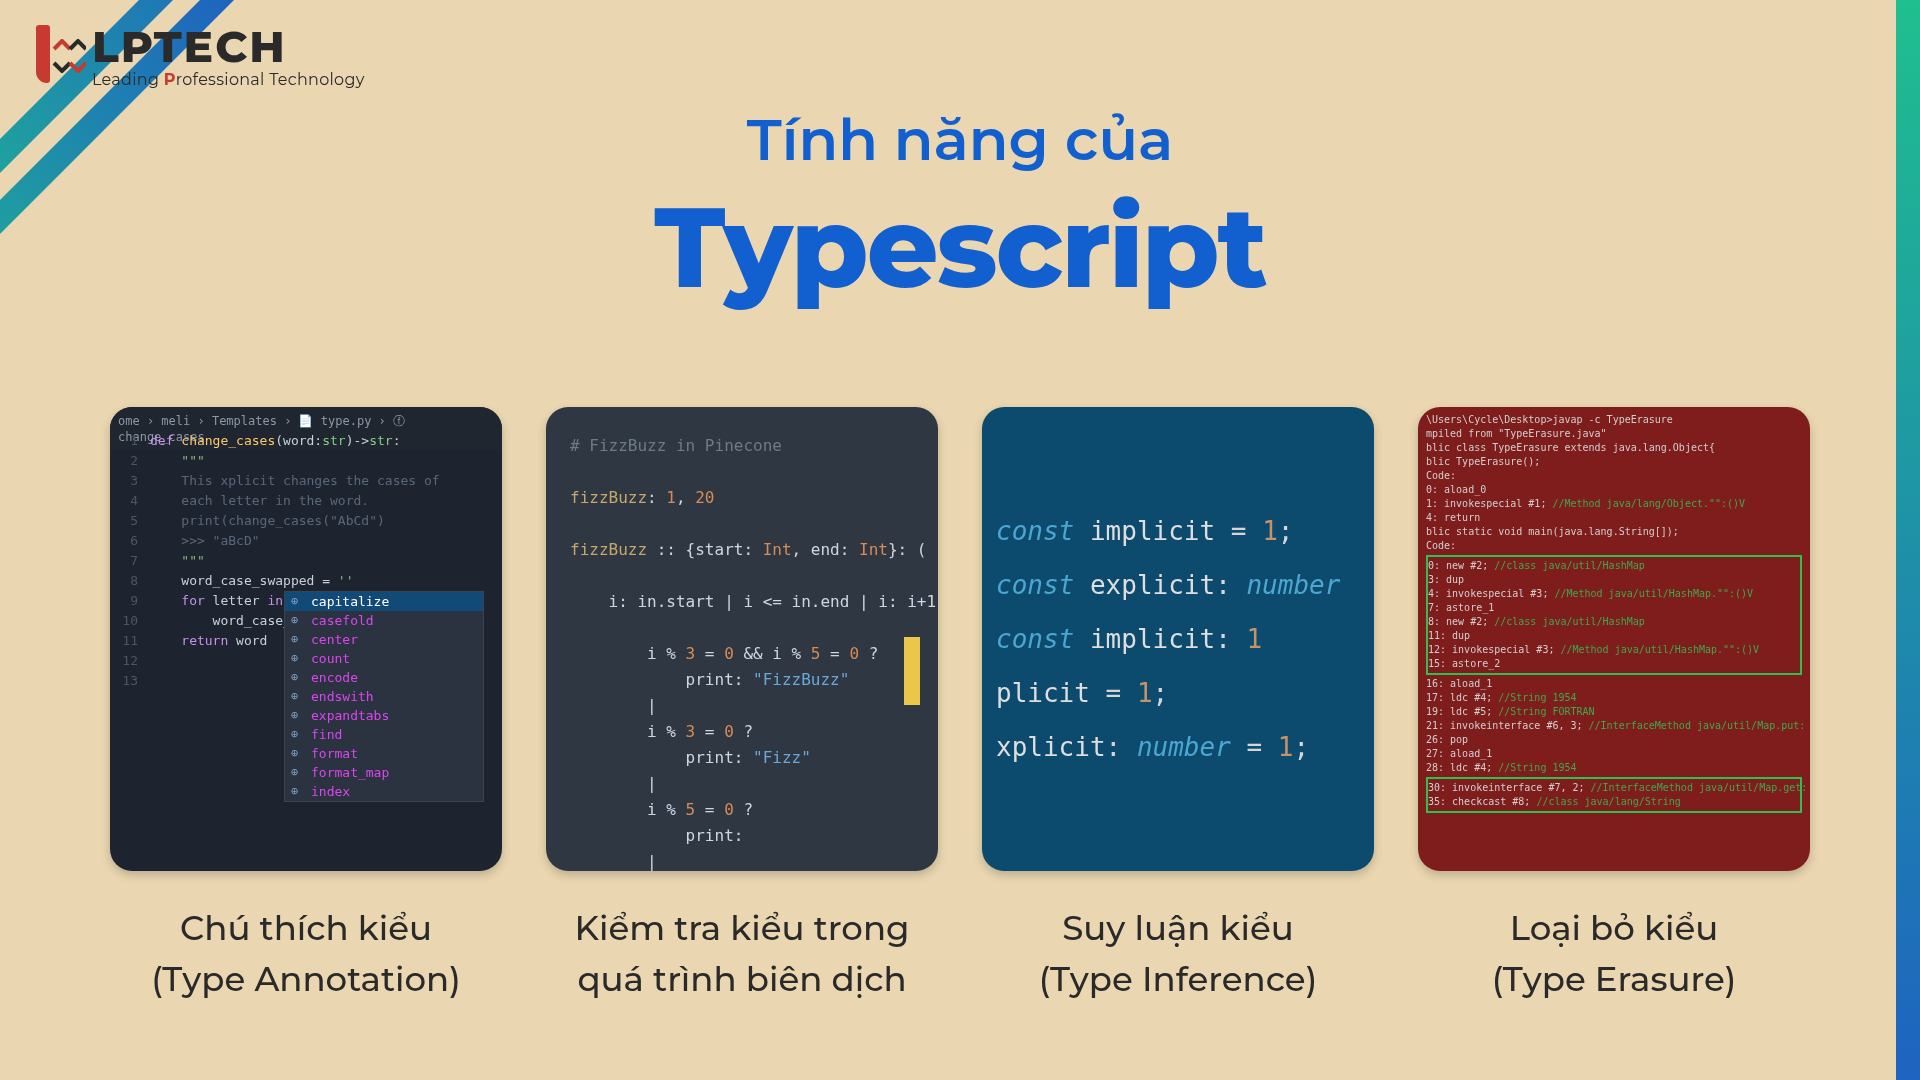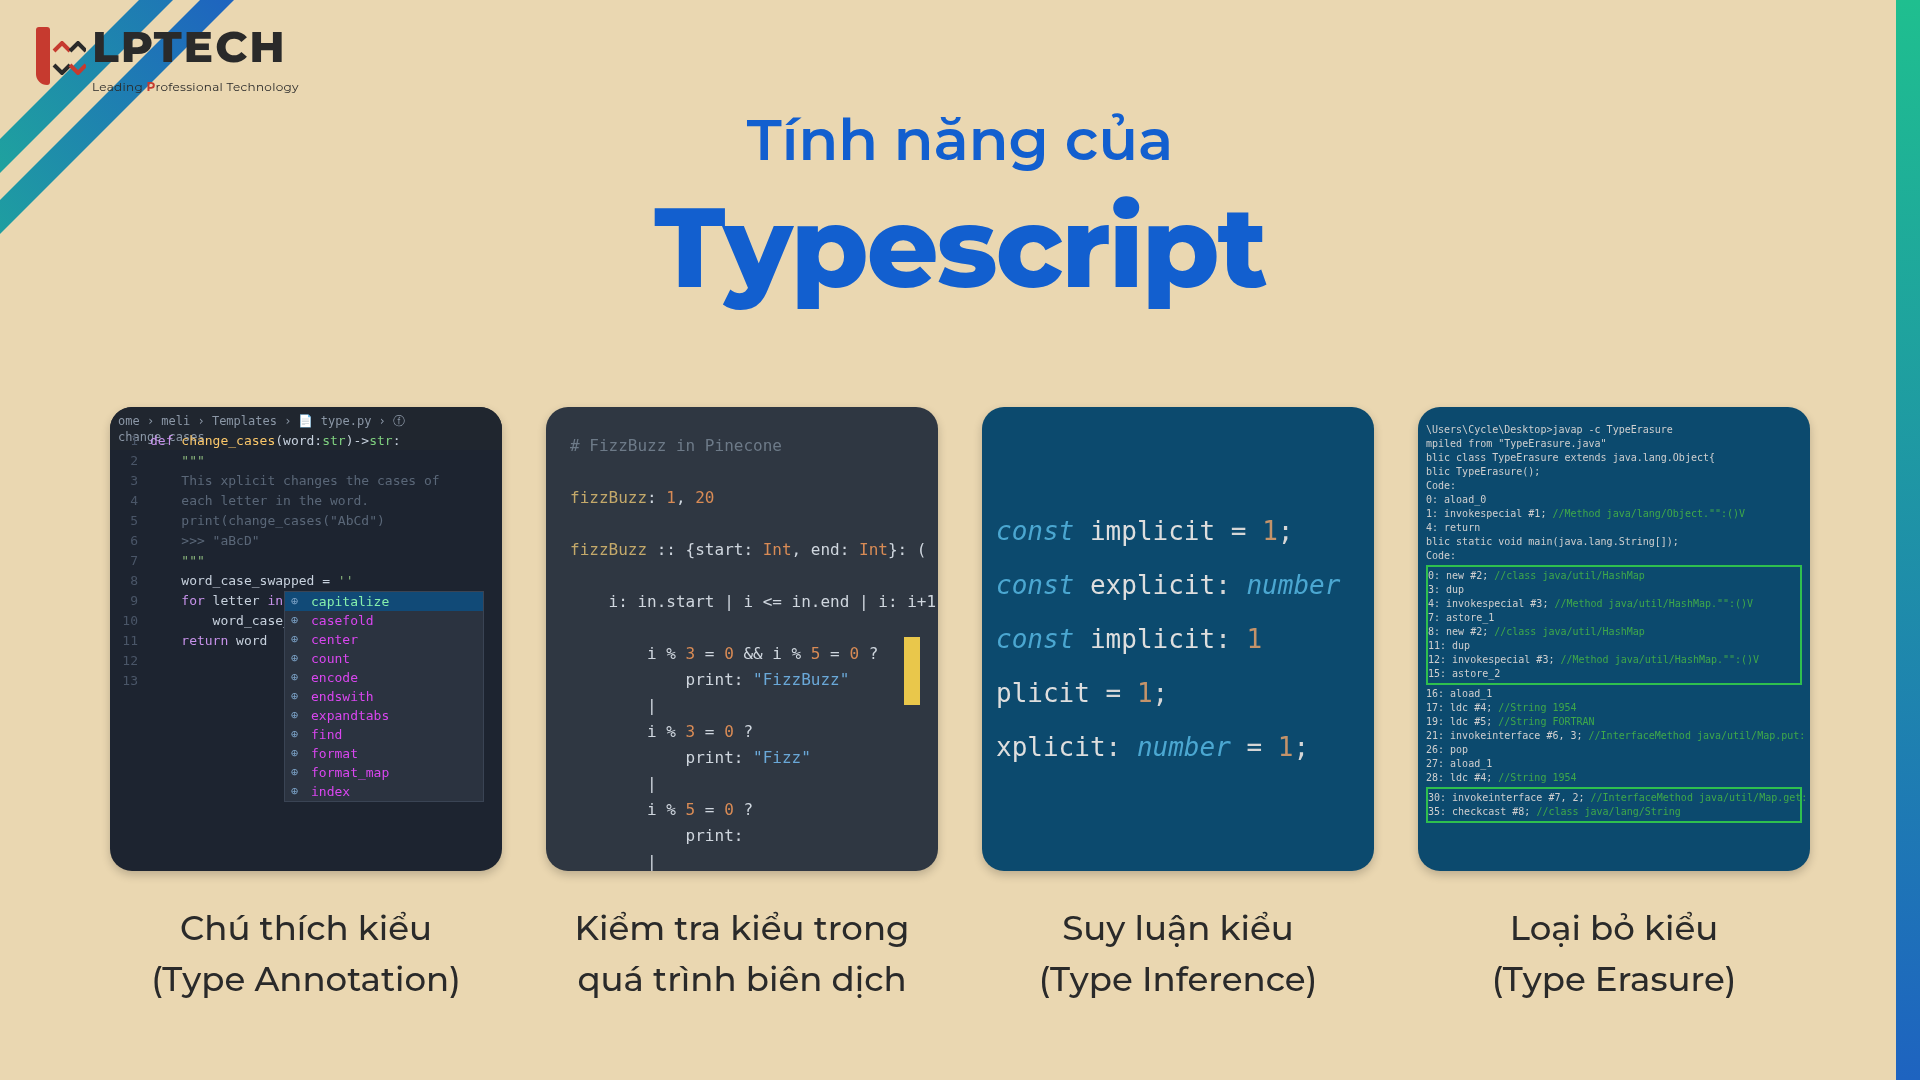--- a/index.html
+++ b/index.html
@@ -38,21 +38,21 @@
     content:""; position:absolute; left:6px; top:0; width:14px; height:58px;
     background:#c63a2f; border-radius:8px 8px 8px 30px / 8px 8px 8px 30px;
   }
   .logo-mark svg{position:absolute; left:22px; top:14px;}
   .logo-text { display:flex; flex-direction:column; }
   .logo-text .brand{
     font-weight:800; font-size:44px; letter-spacing:2px; color:#2a2a2a;
     line-height:1;
   }
   .logo-text .tag{
-    font-size:12px; color:#2a2a2a; letter-spacing:0.3px; margin-top:11px;
+    font-size:16px; color:#2a2a2a; letter-spacing:0.3px; margin-top:2px;
   }
   .logo-text .tag .r{ color:#c63a2f; font-weight:700;}
   
   .headline{
     text-align:center; margin-top:104px;
   }
   .headline .sub{
     font-size:58px; font-weight:600; color:#125fcf;
   }
   .headline .main{
@@ -89,36 +89,36 @@
   .t1 .kw{color:#c792ea;} .t1 .fn{color:#fbc86a;} .t1 .ty{color:#7fd17f;}
   .t1 .str{color:#88b37a;} .t1 .com{color:#5a6778;}
   .t1 .ac{
     position:absolute; left:174px; top:184px; width:200px;
     background:#2b3340; border:1px solid #3a4454; font-size:13px;
   }
   .t1 .ac div{ padding:2px 8px 2px 26px; color:#d946ef; position:relative; }
   .t1 .ac div::before{
     content:"⊕"; position:absolute; left:6px; color:#7aa0c4; font-size:12px;
   }
-  .t1 .ac div.sel{ background:#114a77; color:#86efac;}
+  .t1 .ac div.sel{ background:#114a77; color:#ffffff;}
   
   .thumb.t2{ background:#2f3742; padding:26px 0 0 24px; }
   .t2 .code{ font-size:16px; color:#cfd6de; line-height:26px; white-space:pre;}
   .t2 .com{color:#6d7a88;} .t2 .num{color:#d98b55;}
   .t2 .ty{color:#d98b55;} .t2 .fn{color:#c4a96a;} .t2 .str{color:#6aa8d8;}
   .t2 .bar{ position:absolute; right:18px; top:230px; width:16px; height:68px; background:#e9c74b;}
   
   .thumb.t3{ background:#0c4a6e; display:flex; flex-direction:column; justify-content:center; padding-left:14px;}
   .t3 .line{ font-size:26px; color:#d6d6d6; margin:12px 0; white-space:nowrap;}
   .t3 .kw{ color:#4ba7d1; font-style:italic;}
   .t3 .id{ color:#dedede;}
   .t3 .ty{ color:#4ba7d1; font-style:italic;}
   .t3 .num{ color:#c4936a;}
   
-  .thumb.t4{ background:#0c4a6e; padding:16px 8px; }
+  .thumb.t4{ background:#7f1d1d; padding:6px 8px; }
   .t4 .row{ font-size:10px; color:#cfcfcf; font-family:"Consolas",monospace; line-height:14px; white-space:nowrap;}
   .t4 .g{ color:#3fa84a;}
   .t4 .box{ border:2px solid #2fbf4e; padding:2px 0; margin:2px 0;}
 </style>
 </head>
 <body>
 
 <div class="stripe tl1"></div>
 <div class="stripe tl2"></div>
 <div class="stripe right"></div>

